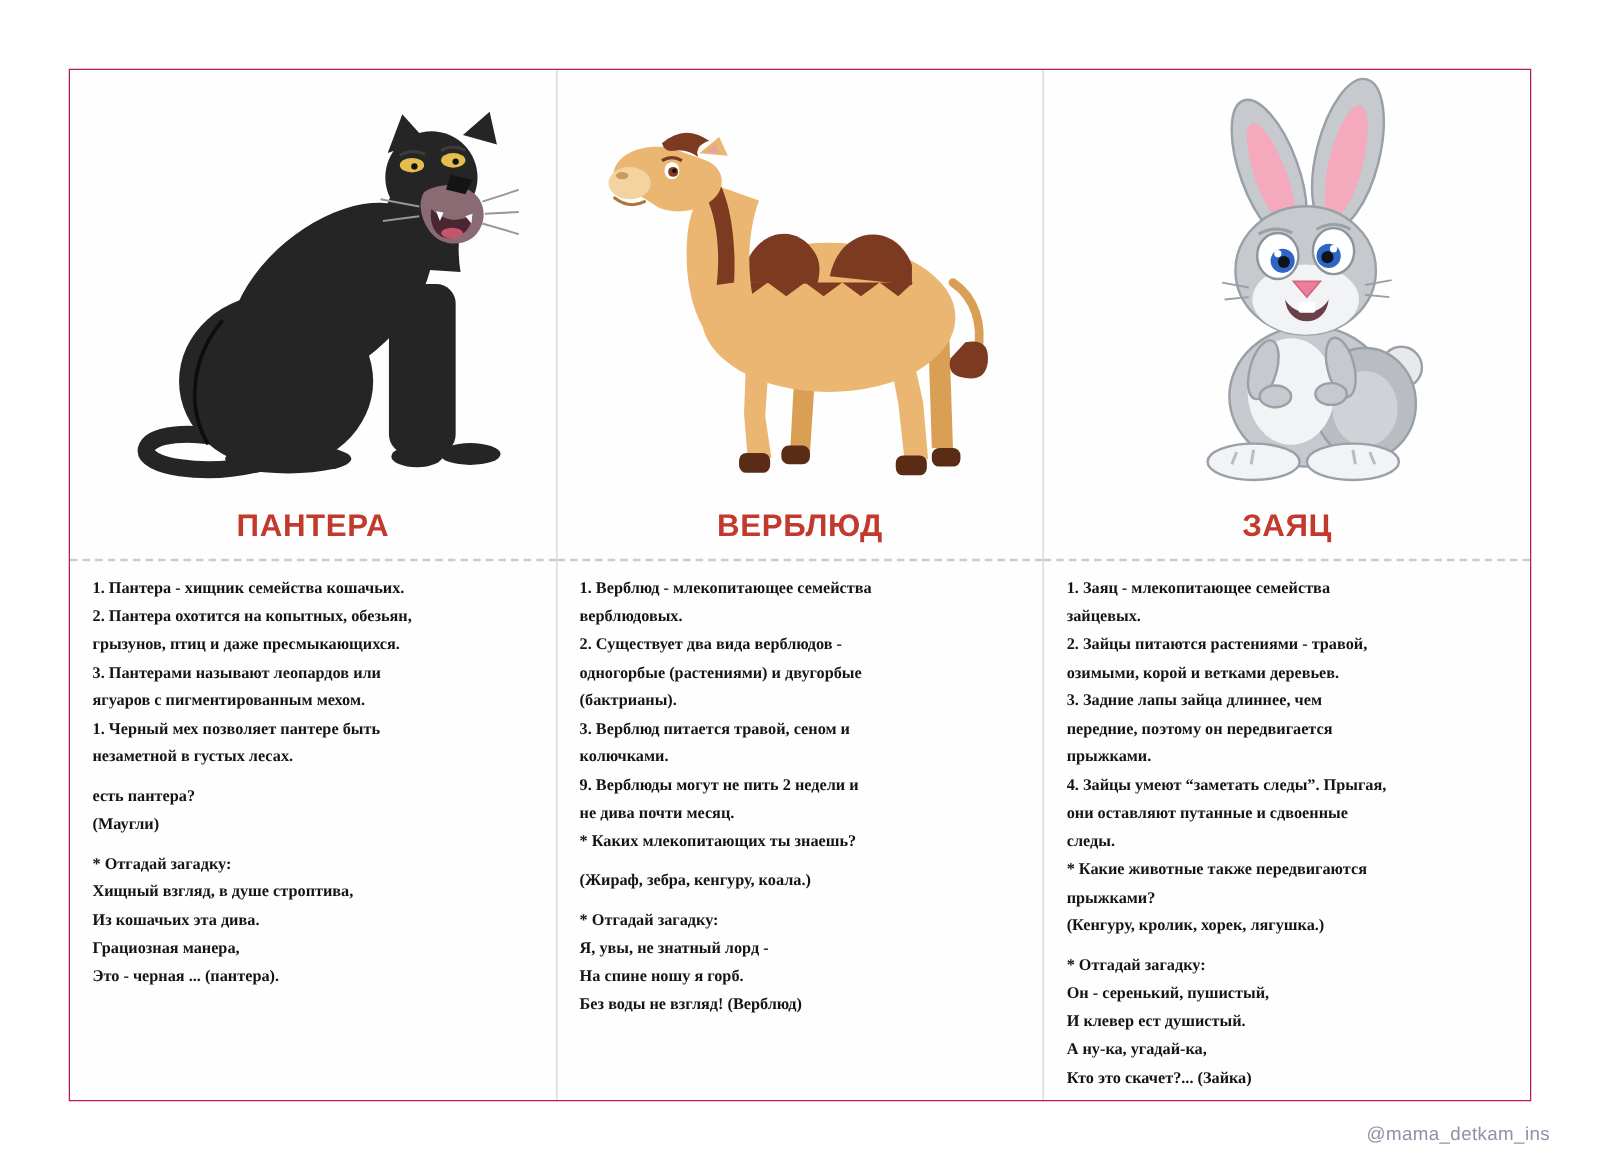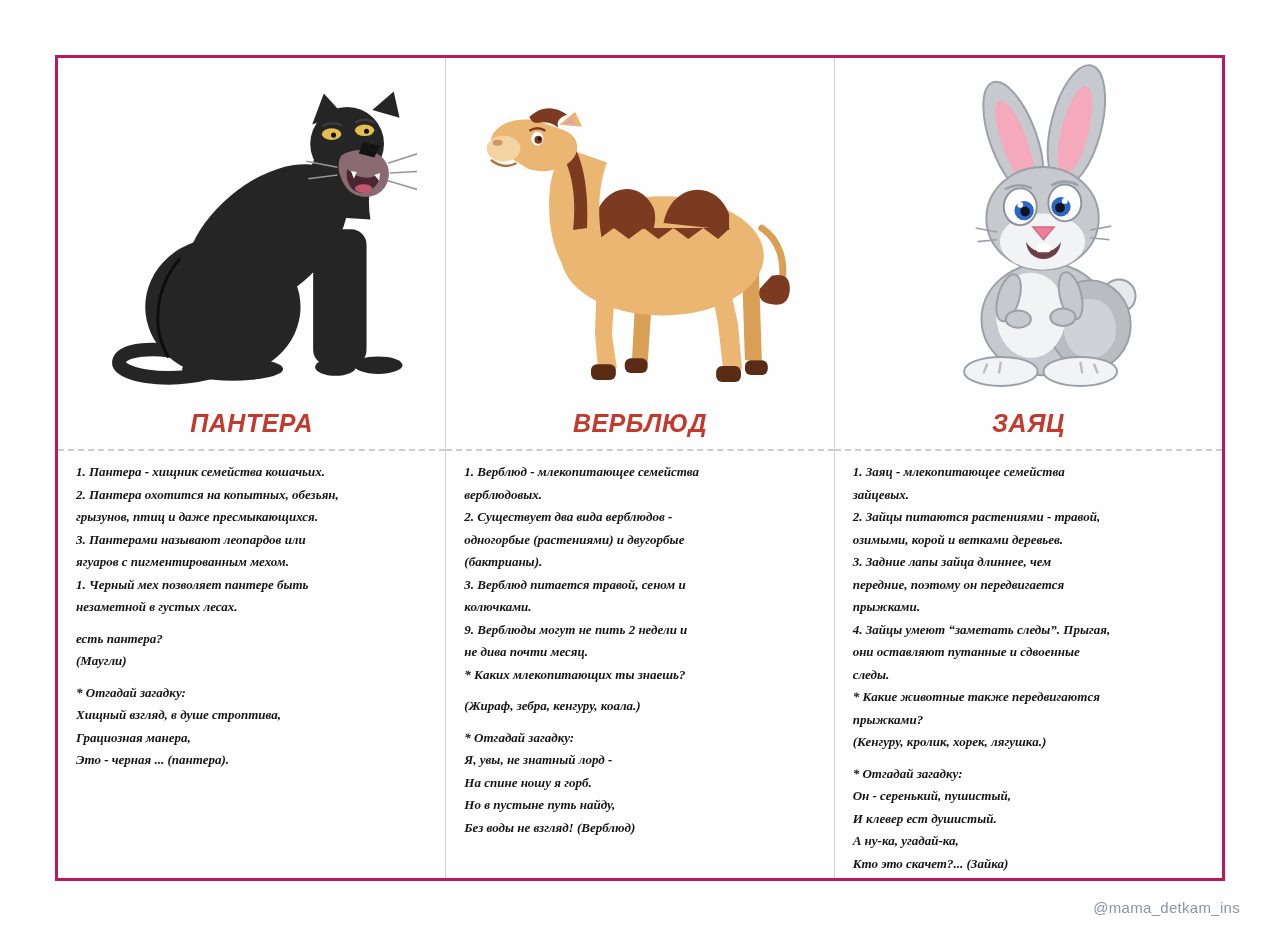--- a/index.html
+++ b/index.html
@@ -6,25 +6,24 @@
   .page{
     position:relative;
     width:1280px;height:927px;
     background:#ffffff;
     font-family:"Liberation Serif",serif;
     overflow:hidden;
   }
   .sheet{
     position:absolute;left:55px;top:55px;
     width:1170px;height:826px;
-    border:3px solid #be185d;
+    border:1px solid #be185d;
     background:#fffefe;
     display:flex;
     box-sizing:border-box;
-    font-style:italic;
   }
   .card{
     flex:1 1 0;
     display:flex;flex-direction:column;
     box-sizing:border-box;
     min-width:0;
   }
   .card + .card{border-left:1px solid #d4d4d4;}
   .image-area{
     height:340px;
@@ -127,20 +126,21 @@
             <div class="line">1. Черный мех позволяет пантере быть</div>
             <div class="line">незаметной в густых лесах.</div>
           </div>
           <div class="block gap">
             <div class="line">есть пантера?</div>
             <div class="line">(Маугли)</div>
           </div>
           <div class="block gap">
             <div class="line">* Отгадай загадку:</div>
             <div class="line">Хищный взгляд, в душе строптива,</div>
+            <div class="line">Из кошачьих эта дива.</div>
             <div class="line">Грациозная манера,</div>
             <div class="line">Это - черная ... (пантера).</div>
           </div>
         </div>
     </div>
 
     <div class="card">
       <div class="image-area">
         <svg width="388" height="320" viewBox="0 0 390 320">
 
@@ -196,21 +196,20 @@
             <div class="line">не дива почти месяц.</div>
             <div class="line">* Каких млекопитающих ты знаешь?</div>
           </div>
           <div class="block gap">
             <div class="line">(Жираф, зебра, кенгуру, коала.)</div>
           </div>
           <div class="block gap">
             <div class="line">* Отгадай загадку:</div>
             <div class="line">Я, увы, не знатный лорд -</div>
             <div class="line">На спине ношу я горб.</div>
-            <div class="line">Но в пустыне путь найду,</div>
             <div class="line">Без воды не взгляд! (Верблюд)</div>
           </div>
         </div>
     </div>
 
     <div class="card">
       <div class="image-area">
         <svg width="310" height="336" viewBox="0 0 320 340">
 
           <g transform="rotate(-20 150 90)">

